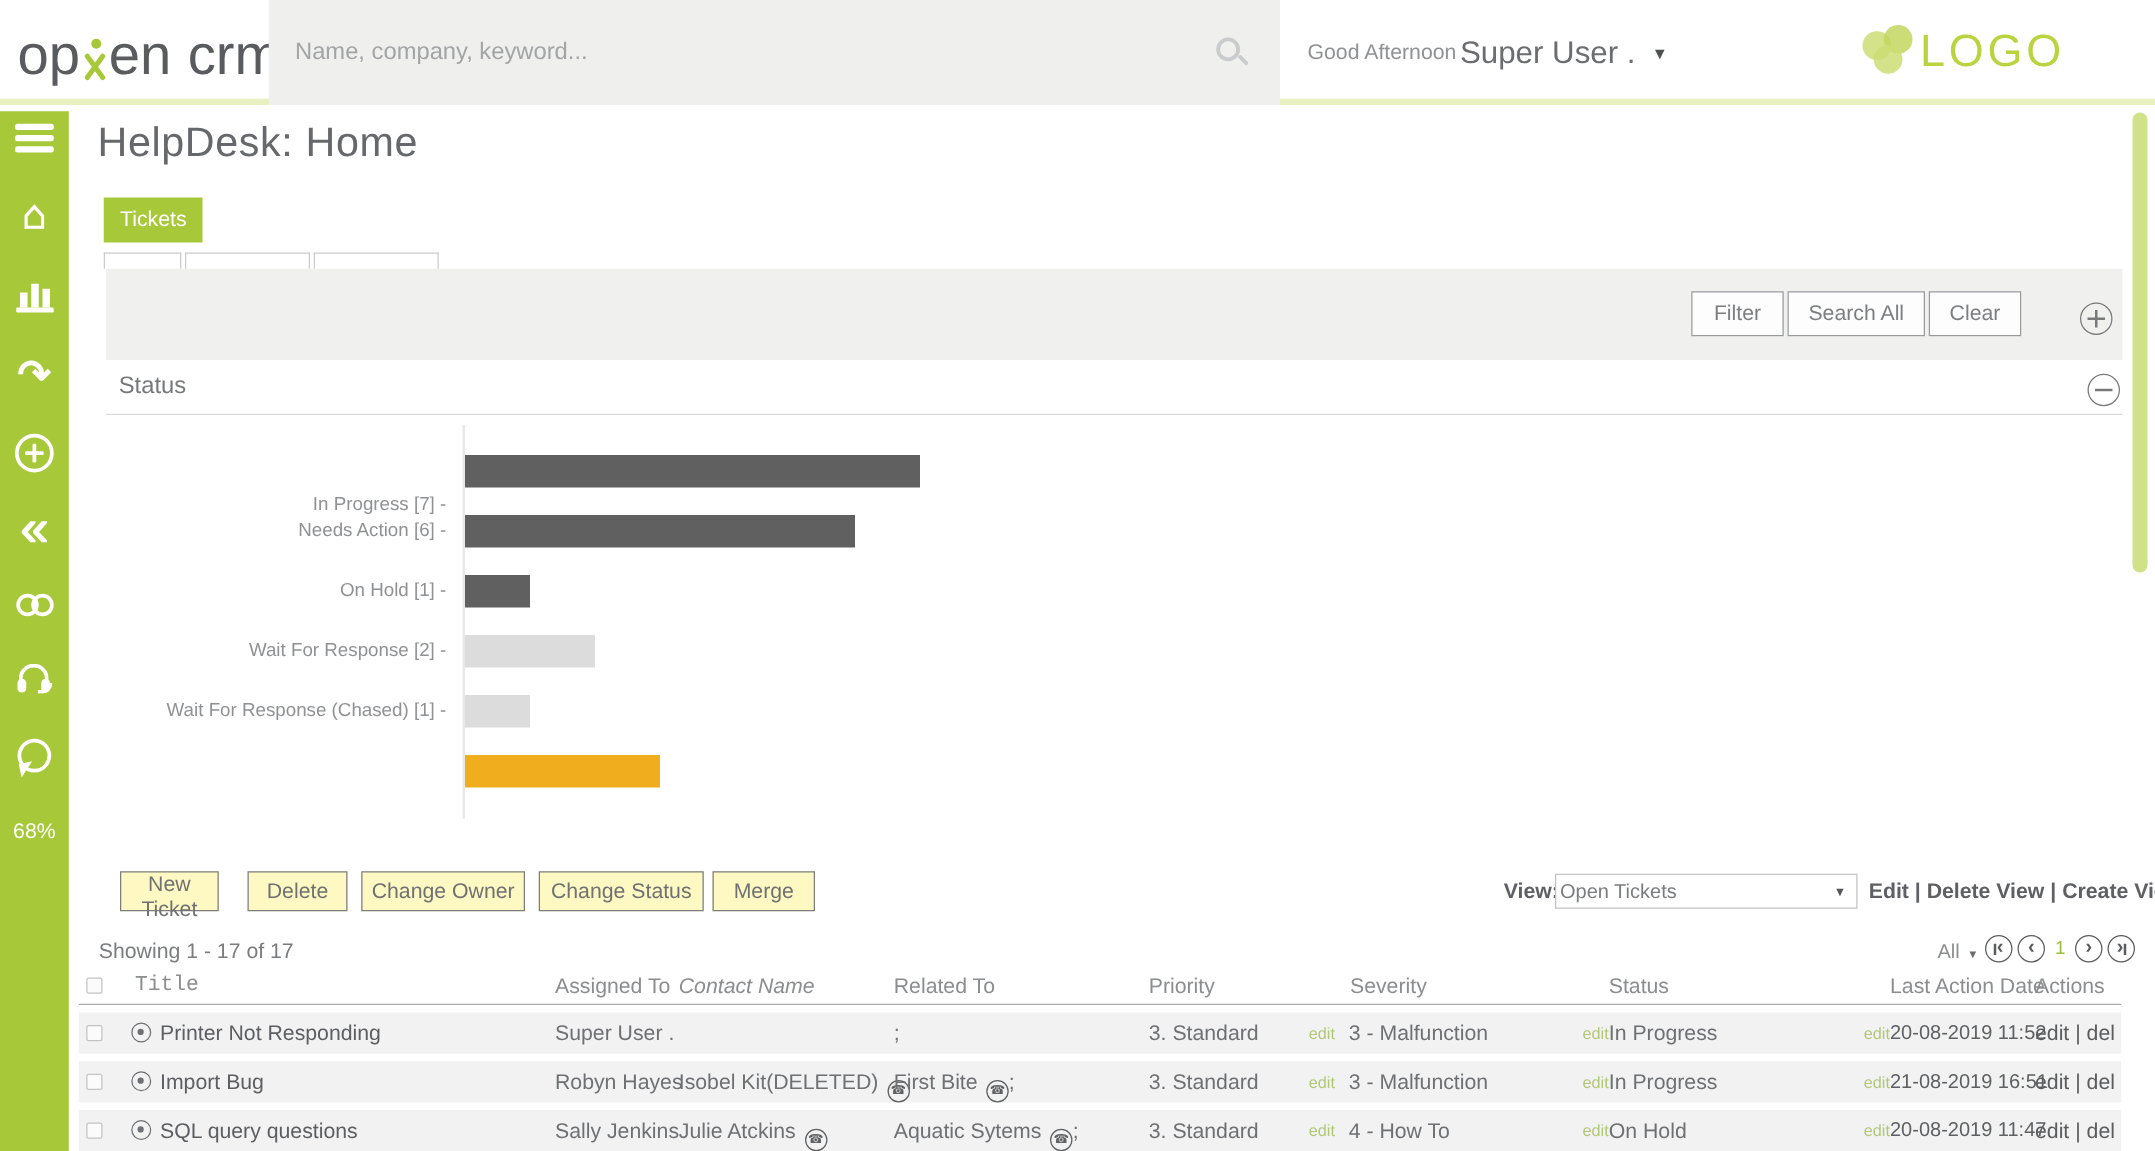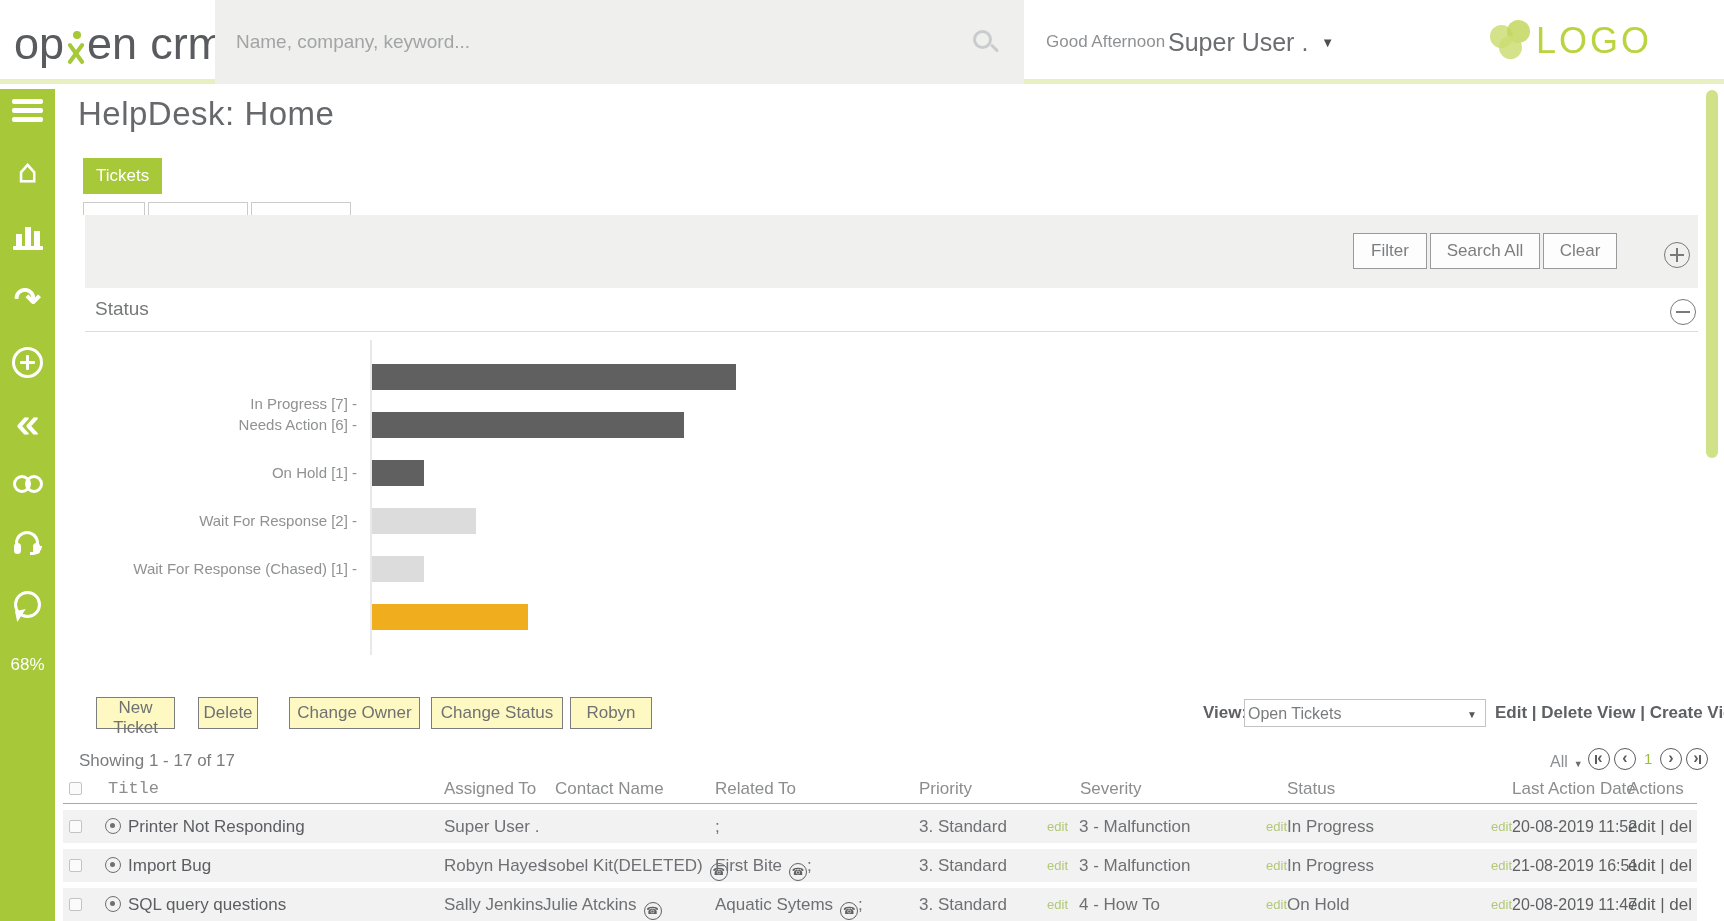--- a/index.html
+++ b/index.html
@@ -81,21 +81,21 @@
   .status-divider{position:absolute;left:85px;top:331px;width:1613px;height:1px;background:#dcdcde}
 
   .chart{position:absolute;left:85px;top:340px;width:1610px;height:320px}
   .chart-axis{position:absolute;left:285px;top:0;width:2px;height:315px;background:#e9e9e9}
   .c-label{position:absolute;left:0;width:272px;text-align:right;font-size:15px;color:#8f9193;line-height:26px;white-space:nowrap}
   .c-label::after{content:" -"}
   .c-bar{position:absolute;height:26px;cursor:pointer}
 
   .action-btn{position:absolute;top:697px;height:32px;background:#fef9c3;border:1px solid #7b7d7f;color:#6f7173;font-size:17px;font-family:inherit;cursor:pointer}
   .btn-new{left:96px;width:79px}
-  .btn-del{left:198px;width:60px}
+  .btn-del{left:198px;width:80px}
   .btn-owner{left:289px;width:131px}
   .btn-status{left:431px;width:132px}
   .btn-merge{left:570px;width:82px}
 
   .view-label{position:absolute;left:1203px;top:703px;font-size:17px;font-weight:700;color:#5e6063}
   .view-select{position:absolute;left:1244px;top:699px;width:242px;height:28px;border:1px solid #c3c3c5;background:#fff;cursor:pointer}
   .view-selected{position:absolute;left:3px;top:5px;font-size:16px;color:#7a7c7e}
   .view-caret{position:absolute;right:8px;top:9px;font-size:10px;color:#55575a}
   .view-links{position:absolute;left:1495px;top:703px;font-size:17px;font-weight:700;color:#5e6063;white-space:nowrap}
   .view-links span{cursor:pointer}
@@ -234,21 +234,21 @@
     <div class="c-bar" style="top: 168px; left: 287px; width: 104px; background: rgb(220, 220, 220);"></div>
     <div class="c-label" style="top: 216px;">Wait For Response (Chased) [1]</div>
     <div class="c-bar" style="top: 216px; left: 287px; width: 52px; background: rgb(220, 220, 220);"></div>
     <div class="c-bar" style="top: 264px; left: 287px; width: 156px; background: rgb(240, 174, 30);"></div>
   </div>
 
 <button class="action-btn btn-new">New Ticket</button>
 <button class="action-btn btn-del">Delete</button>
 <button class="action-btn btn-owner">Change Owner</button>
 <button class="action-btn btn-status">Change Status</button>
-<button class="action-btn btn-merge">Robyn</button>
+<button class="action-btn btn-merge">Merge</button>
 
 <div class="view-label">View:</div>
 <div class="view-select">
   <span class="view-selected">Open Tickets</span>
   <span class="view-caret">▼</span>
 </div>
 <div class="view-links">
   <span>Edit</span><span> | </span><span>Delete View</span><span> | </span><span>Create View</span>
 </div>
 
@@ -267,21 +267,21 @@
   </div>
 <div class="pg-btn" style="left:1686px">
     <span class="pg-chev">›</span>
     <span class="pg-bar"></span>
   </div>
 
 <span class="cb hd"></span>
 <div class="table-header">
     <span class="th" style="left: 45px; font-family: Liberation Mono, monospace;">Title</span>
     <span class="th" style="left: 381px;">Assigned To</span>
-    <span class="th" style="left: 492px;">Contact Name</span>
+    <span class="th" style="left: 480px; font-style: italic;">Contact Name</span>
     <span class="th" style="left: 652px;">Related To</span>
     <span class="th" style="left: 856px;">Priority</span>
     <span class="th" style="left: 1017px;">Severity</span>
     <span class="th" style="left: 1224px;">Status</span>
     <span class="th" style="left: 1449px;">Last Action Date</span>
     <span class="th" style="left: 1565px;">Actions</span>
   </div>
 <div class="header-underline"></div>
 <div class="table-body">
     <div class="trow" style="top: 0px;">

